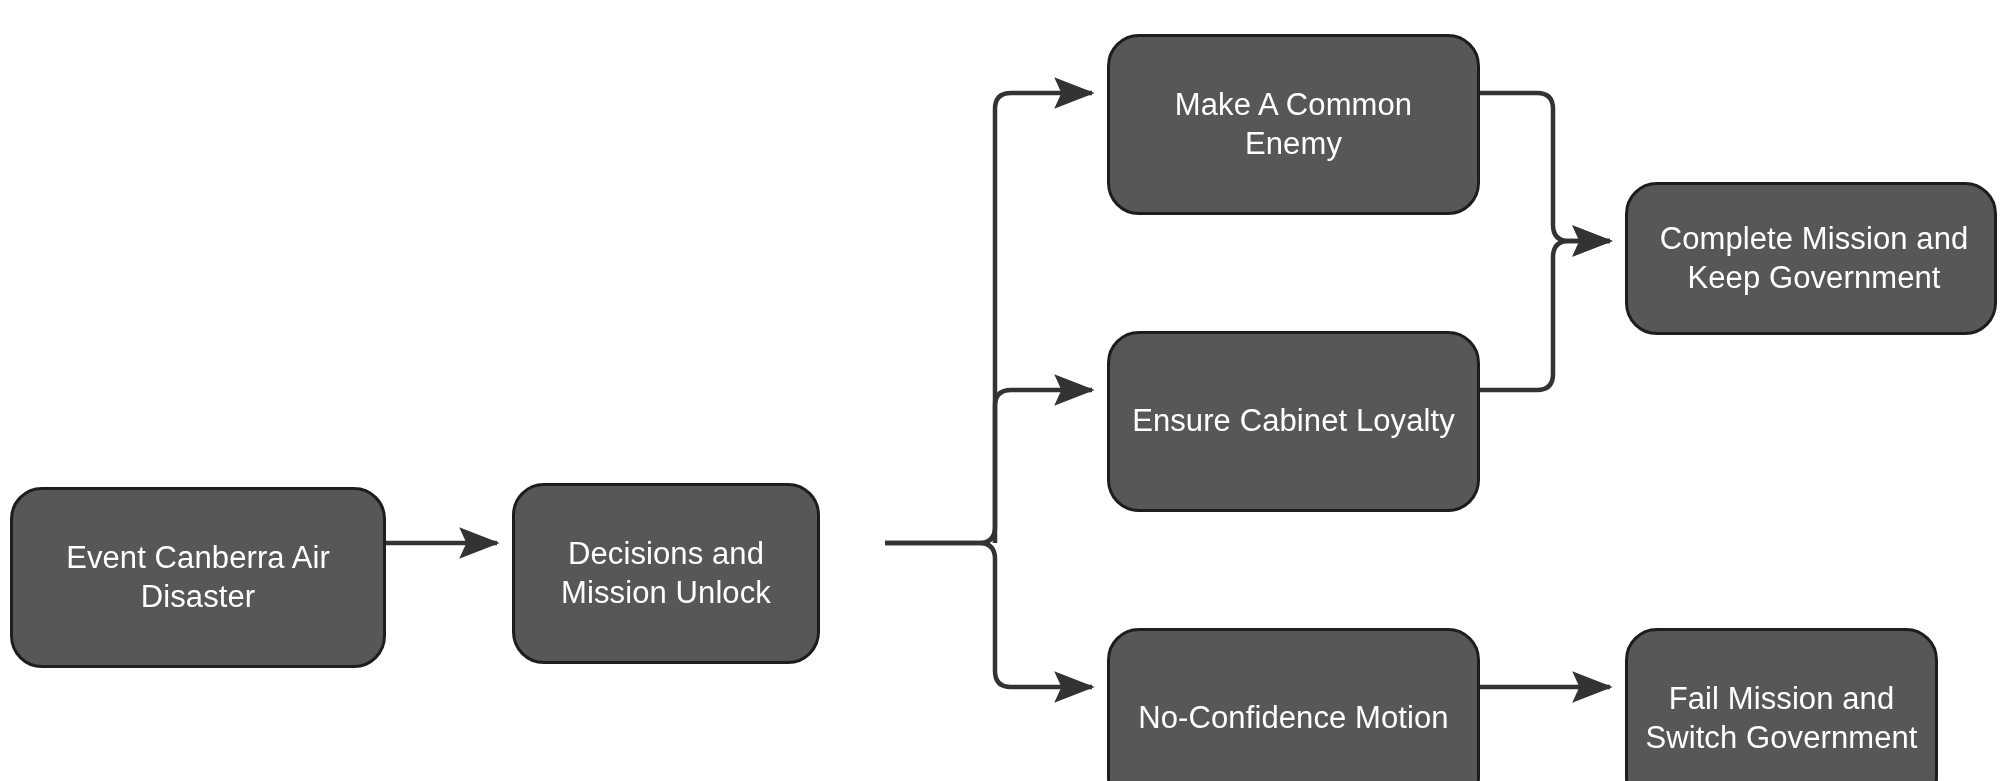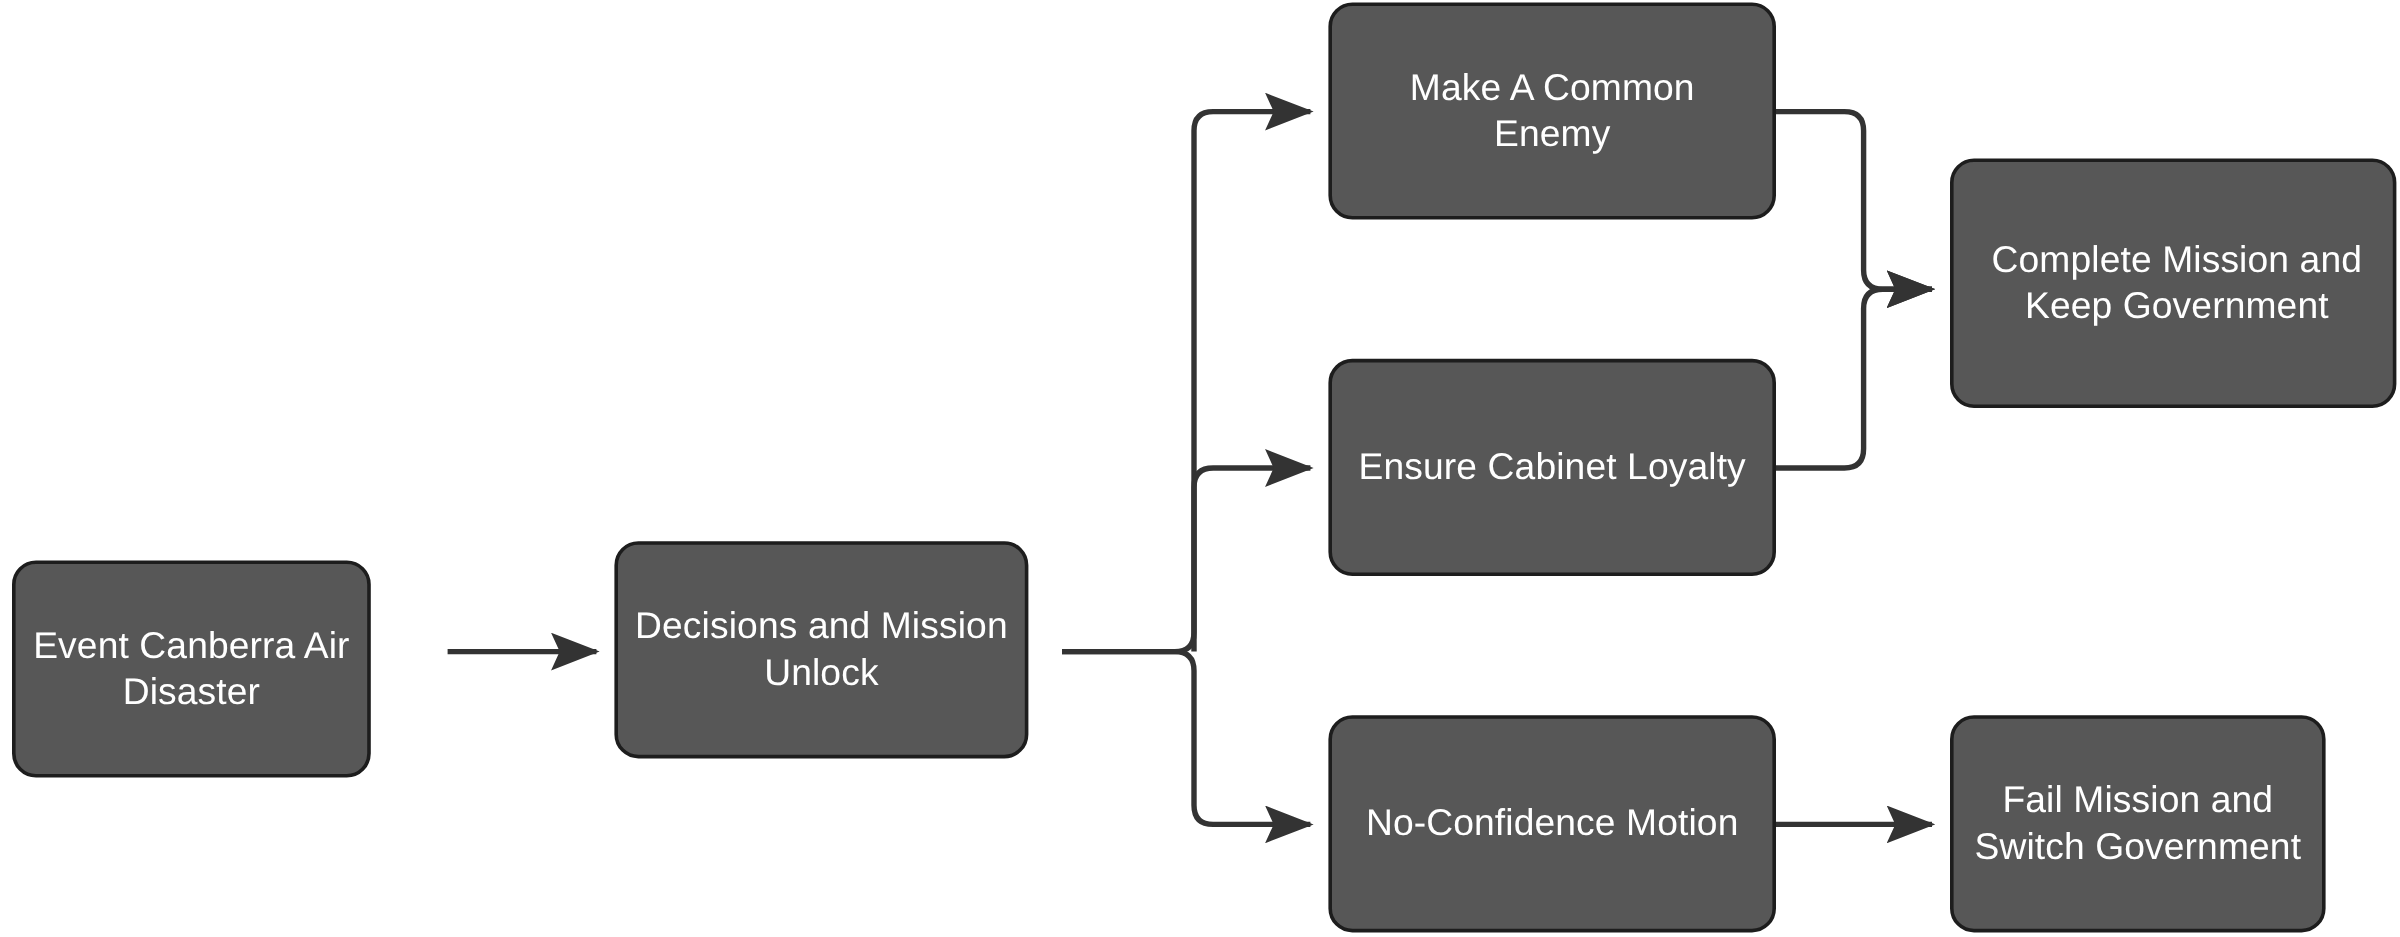--- a/index.html
+++ b/index.html
@@ -22,31 +22,32 @@
     left: 0;
     top: 0;
     width: 2000px;
     height: 781px;
   }
   .node {
     position: absolute;
     box-sizing: border-box;
     background: #575757;
     border: 3px solid #1d1d1d;
-    border-radius: 20px;
+    border-radius: 32px;
     display: flex;
     align-items: center;
     justify-content: center;
     text-align: center;
     color: #ffffff;
     font-size: 31px;
     line-height: 1.24;
     letter-spacing: 0.1px;
     padding: 4px 14px;
     font-family: "Liberation Sans", sans-serif;
+    margin-top: 32px;
   }
   .node-label {
     display: block;
     width: 100%;
   }
 </style>
 </head>
 <body>
 
 <div id="flowchart-root">
@@ -69,41 +70,41 @@
       <path d="M 885 543 L 979 543 Q 995 543 995 559 L 995 671 Q 995 687 1011 687 L 1092 687" marker-end="url(#arrowhead)"></path>
 
       <path d="M 1480 93 L 1537 93 Q 1553 93 1553 109 L 1553 225 Q 1553 241 1569 241 L 1610 241" marker-end="url(#arrowhead)"></path>
 
       <path d="M 1480 390 L 1537 390 Q 1553 390 1553 374 L 1553 257 Q 1553 241 1569 241 L 1610 241" marker-end="url(#arrowhead)"></path>
 
       <path d="M 1480 687 L 1610 687" marker-end="url(#arrowhead)"></path>
     </g>
   </svg>
 
-  <div class="node" style="left:10px; top:467px; width:299px; height:181px;">
+  <div class="node" style="left:10px; top:455px; width:376px; height:181px;">
     <span class="node-label">Event Canberra Air Disaster</span>
   </div>
 
-  <div class="node" style="left:512px; top:451px; width:345px; height:181px;">
+  <div class="node" style="left:512px; top:451px; width:308px; height:181px;">
     <span class="node-label">Decisions and Mission Unlock</span>
   </div>
 
   <div class="node" style="left:1107px; top:2px; width:373px; height:181px;">
     <span class="node-label">Make A Common Enemy</span>
   </div>
 
   <div class="node" style="left:1107px; top:299px; width:373px; height:181px;text-align:center;">
     <span class="node-label">Ensure Cabinet Loyalty</span>
   </div>
 
   <div class="node" style="left:1107px; top:596px; width:373px; height:181px;">
     <span class="node-label">No-Confidence Motion</span>
   </div>
 
-  <div class="node" style="left:1625px; top:132px; width:372px; height:208px;padding-left:20px;">
+  <div class="node" style="left:1625px; top:150px; width:372px; height:153px;padding-left:20px;">
     <span class="node-label">Complete Mission and Keep Government</span>
   </div>
 
   <div class="node" style="left:1625px; top:596px; width:313px; height:181px;">
     <span class="node-label">Fail Mission and Switch Government</span>
   </div>
 
 </div>
 
 </body></html>

